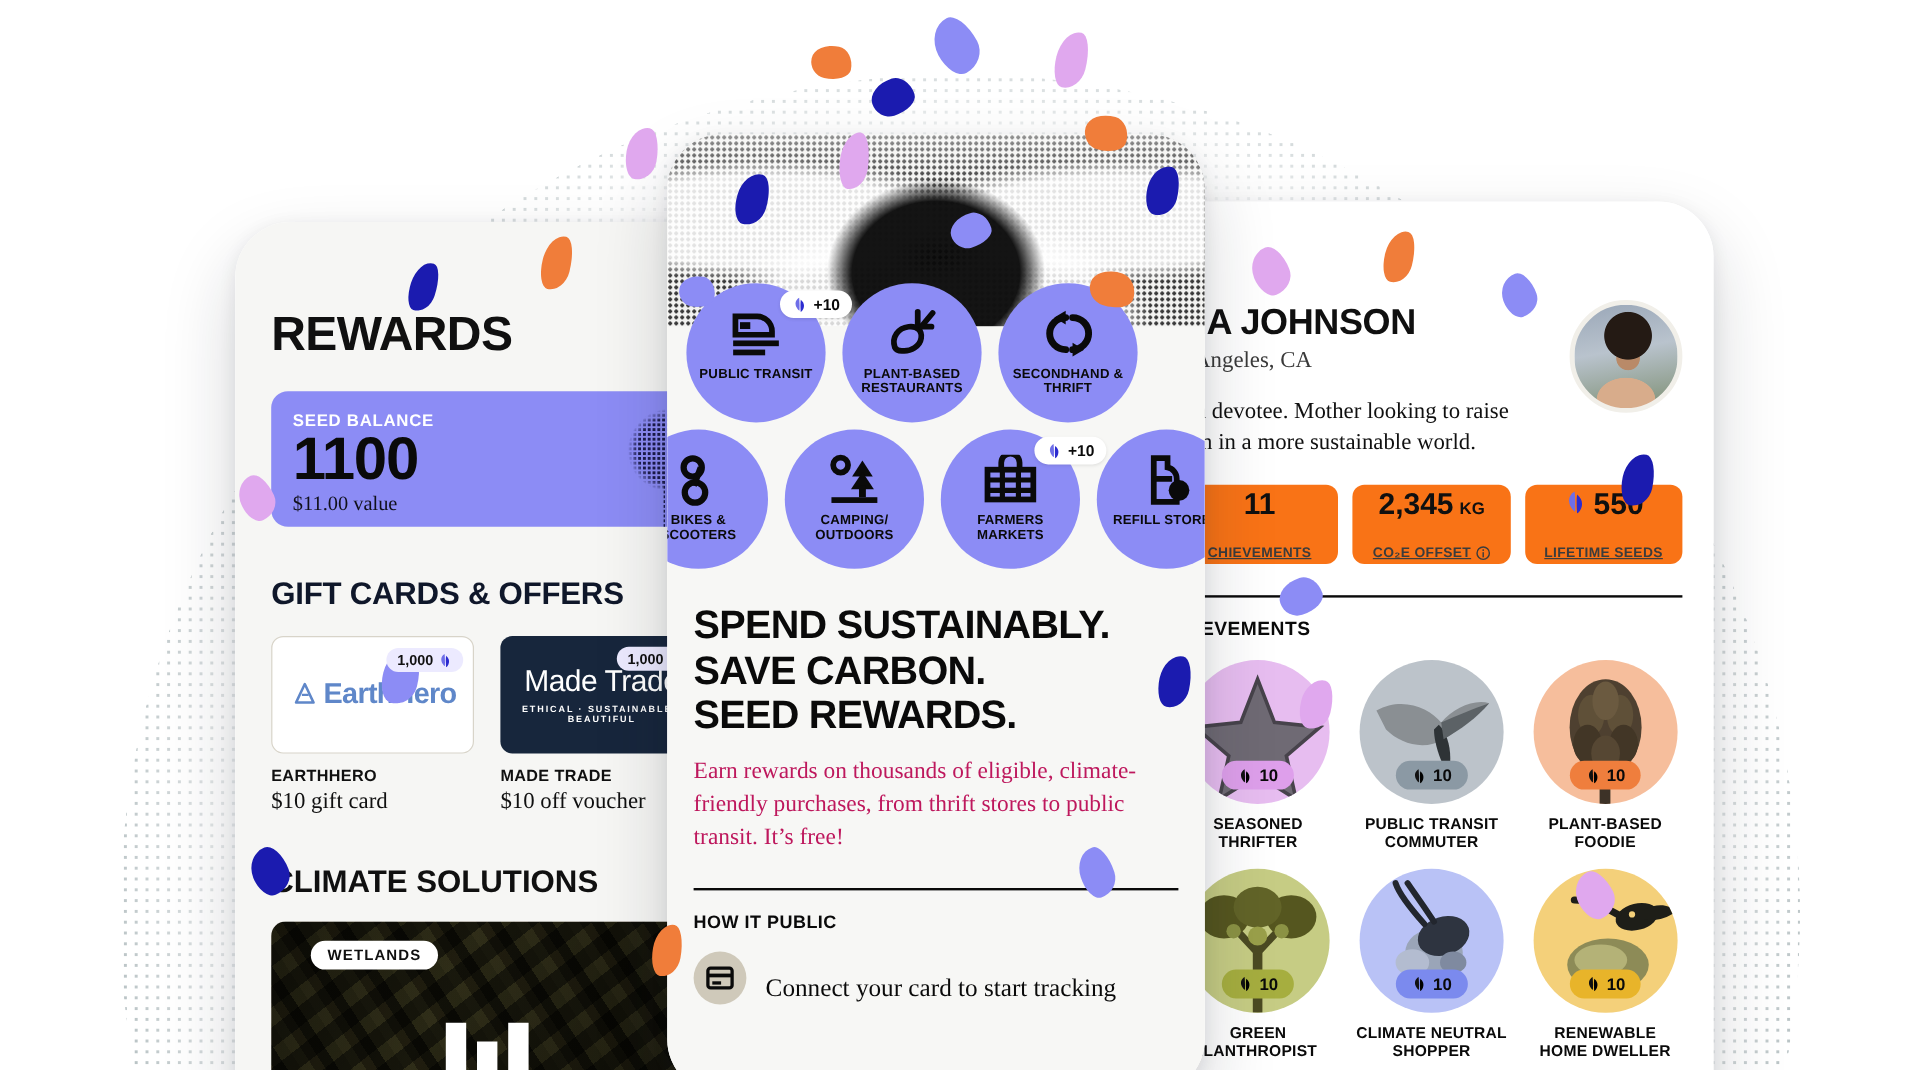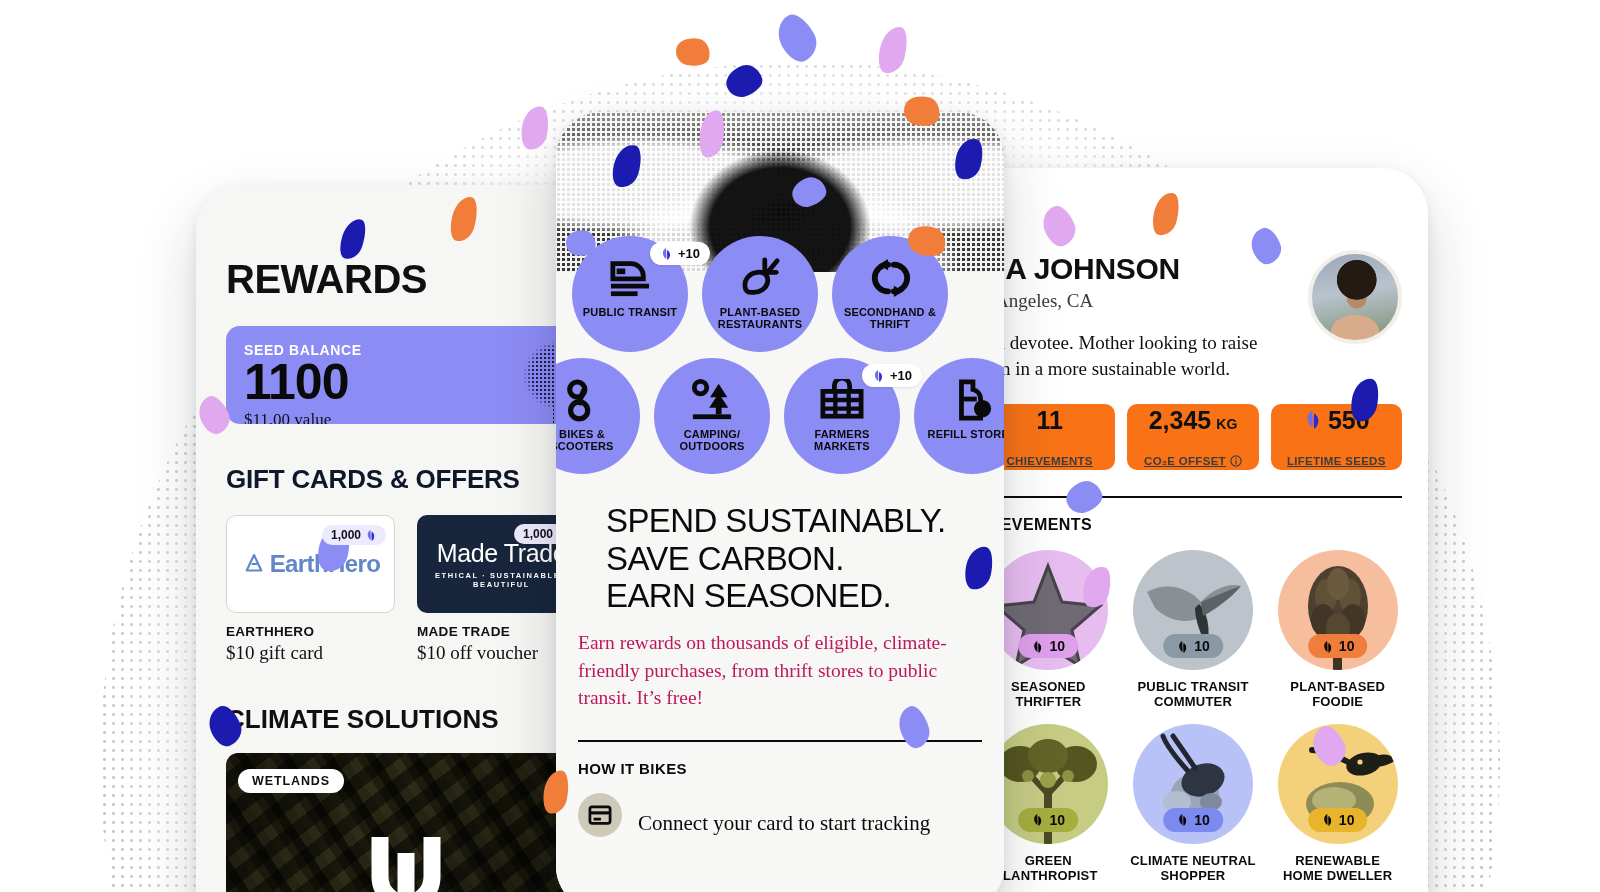--- a/index.html
+++ b/index.html
@@ -37,21 +37,21 @@
     box-shadow: 0 28px 60px rgba(20,30,40,.18), 0 4px 14px rgba(20,30,40,.08);
     overflow:hidden;
   }
   .phone-inner{ position:absolute; inset:0; overflow:hidden; background:#f7f7f5; }
 
   
   #phone-left{ left:196px; top:185px; width:420px; height:760px; z-index:2; }
   #phone-left .phone-inner{ background:#f6f6f4; padding:0 30px; }
   .rw-title{ font-size:40px; font-weight:800; letter-spacing:-.5px; color:#101010; margin-top:72px; }
   .seed-card{
-    margin-top:24px; background:#8c8cf5; border-radius:14px; height:98px;
+    margin-top:24px; background:#8c8cf5; border-radius:14px; height:113px;
     padding:16px 18px; position:relative; overflow:hidden; width:405px;
   }
   .seed-label{ font-size:14px; font-weight:700; letter-spacing:.6px; color:#fff; }
   .seed-value{ font-size:50px; font-weight:800; letter-spacing:-1px; color:#0a0a0a; line-height:1.04; margin-top:-2px;}
   .seed-sub{ font-family:"Liberation Serif", serif; font-size:17px; color:#10101a; margin-top:2px;}
   .seed-plant{
     position:absolute; right:18px; top:6px; width:110px; height:120px;
     background-image: radial-gradient(circle at center, #1b1b4a 1.3px, transparent 1.4px);
     background-size:4px 4px;
     -webkit-mask-image: radial-gradient(ellipse 44% 40% at 50% 36%, #000 55%, transparent 72%), linear-gradient(#000,#000);
@@ -87,21 +87,21 @@
   .cs-head{ font-size:26px; font-weight:800; color:#101010; margin-top:40px; }
   .cs-card{
     margin-top:18px; height:150px; border-radius:12px; position:relative; overflow:hidden;
     background:
       linear-gradient(118deg, rgba(0,0,0,.45) 0%, rgba(0,0,0,.18) 40%, rgba(0,0,0,.5) 100%),
       repeating-linear-gradient(57deg, #a47a5c 0 9px, #6e4f39 9px 17px, #3a2c20 17px 26px, #8c6a4e 26px 36px),
       repeating-linear-gradient(-38deg, rgba(30,45,25,.85) 0 13px, rgba(12,20,10,.9) 13px 27px);
     background-blend-mode: normal, overlay, normal;
   }
   .cs-pill{
-    position:absolute; left:12px; top:16px; background:#fff; border-radius:999px;
+    position:absolute; left:33px; top:16px; background:#fff; border-radius:999px;
     padding:5px 14px; font-size:12.5px; font-weight:700; letter-spacing:.9px; color:#101010;
   }
   .cs-mark{ position:absolute; left:50%; top:84px; transform:translateX(-50%); }
 
   
   #phone-center{ left:556px; top:112px; width:448px; height:800px; z-index:4; }
   #phone-center .phone-inner{ background:#f7f7f5; }
   .hero-img{
     height:160px; position:relative; overflow:hidden; background:#f2f2f0;
     background-image: radial-gradient(circle at center, #3a3a3a 1.6px, transparent 1.7px);
@@ -129,21 +129,21 @@
   .cat-label{
     font-size:11px; font-weight:800; letter-spacing:.2px; color:#0a0a0a; text-align:center;
     line-height:1.12; margin-top:6px; padding:0 4px; white-space:pre-line;
   }
   .seed-badge{
     position:absolute; right:-22px; top:6px; background:#fff; border-radius:999px;
     padding:4px 10px; font-size:13px; font-weight:800; color:#0a0a0a;
     display:flex; align-items:center; gap:5px; box-shadow:0 1px 3px rgba(0,0,0,.1); z-index:6;
   }
   .hl-wrap{ padding:22px 22px 0 22px; }
-  .headline{ font-size:33px; font-weight:400; line-height:1.14; letter-spacing:-.6px; color:#0a0a0a;margin-left:28px; }
+  .headline{ font-size:33px; font-weight:700; line-height:1.14; letter-spacing:-.6px; color:#0a0a0a; }
   .sub{ font-family:"Liberation Serif", serif; font-size:19.5px; line-height:1.42; color:#be185d; margin-top:14px; }
   .rule{ height:2.5px; background:#0a0a0a; margin:28px 22px 0 22px; }
   .hiw-head{ font-size:15px; font-weight:800; letter-spacing:.4px; color:#0a0a0a; margin:18px 22px 0 22px; }
   .hiw-row{ display:flex; gap:16px; align-items:flex-end; margin:16px 22px 0 22px; }
   .hiw-ico{
     width:44px; height:44px; flex:0 0 44px; border-radius:50%; background:#cfc9ba;
     display:flex; align-items:center; justify-content:center;
   }
   .hiw-text{ font-family:"Liberation Serif", serif; font-size:21px; line-height:1.3; color:#0a0a0a; padding-top:4px; }
 
@@ -378,27 +378,27 @@
             </div>
             <div class="cat-label">REFILL STORES</div>
           </div>
         </div>
       </div>
 
       <div class="hl-wrap">
         <div class="headline">
           <div>SPEND SUSTAINABLY.</div>
           <div>SAVE CARBON.</div>
-          <div>EARN SEASONED.</div>
+          <div>SEED REWARDS.</div>
         </div>
         <div class="sub">Earn rewards on thousands of eligible, climate-friendly purchases, from thrift stores to public transit. It’s free!</div>
       </div>
 
       <div class="rule"></div>
-      <div class="hiw-head">HOW IT BIKES</div>
+      <div class="hiw-head">HOW IT PUBLIC</div>
 
       <div class="hiw-row">
         <div class="hiw-ico">
           <svg width="24" height="22" viewBox="0 0 26 24">
             <rect x="2" y="3" width="22" height="18" rx="2.5" fill="none" stroke="#0a0a0a" stroke-width="3"></rect>
             <rect x="2" y="8" width="22" height="3.4" fill="#0a0a0a"></rect>
             <rect x="6" y="15" width="8" height="3" fill="#0a0a0a"></rect>
           </svg>
         </div>
         <div class="hiw-text">Connect your card to start tracking</div>

